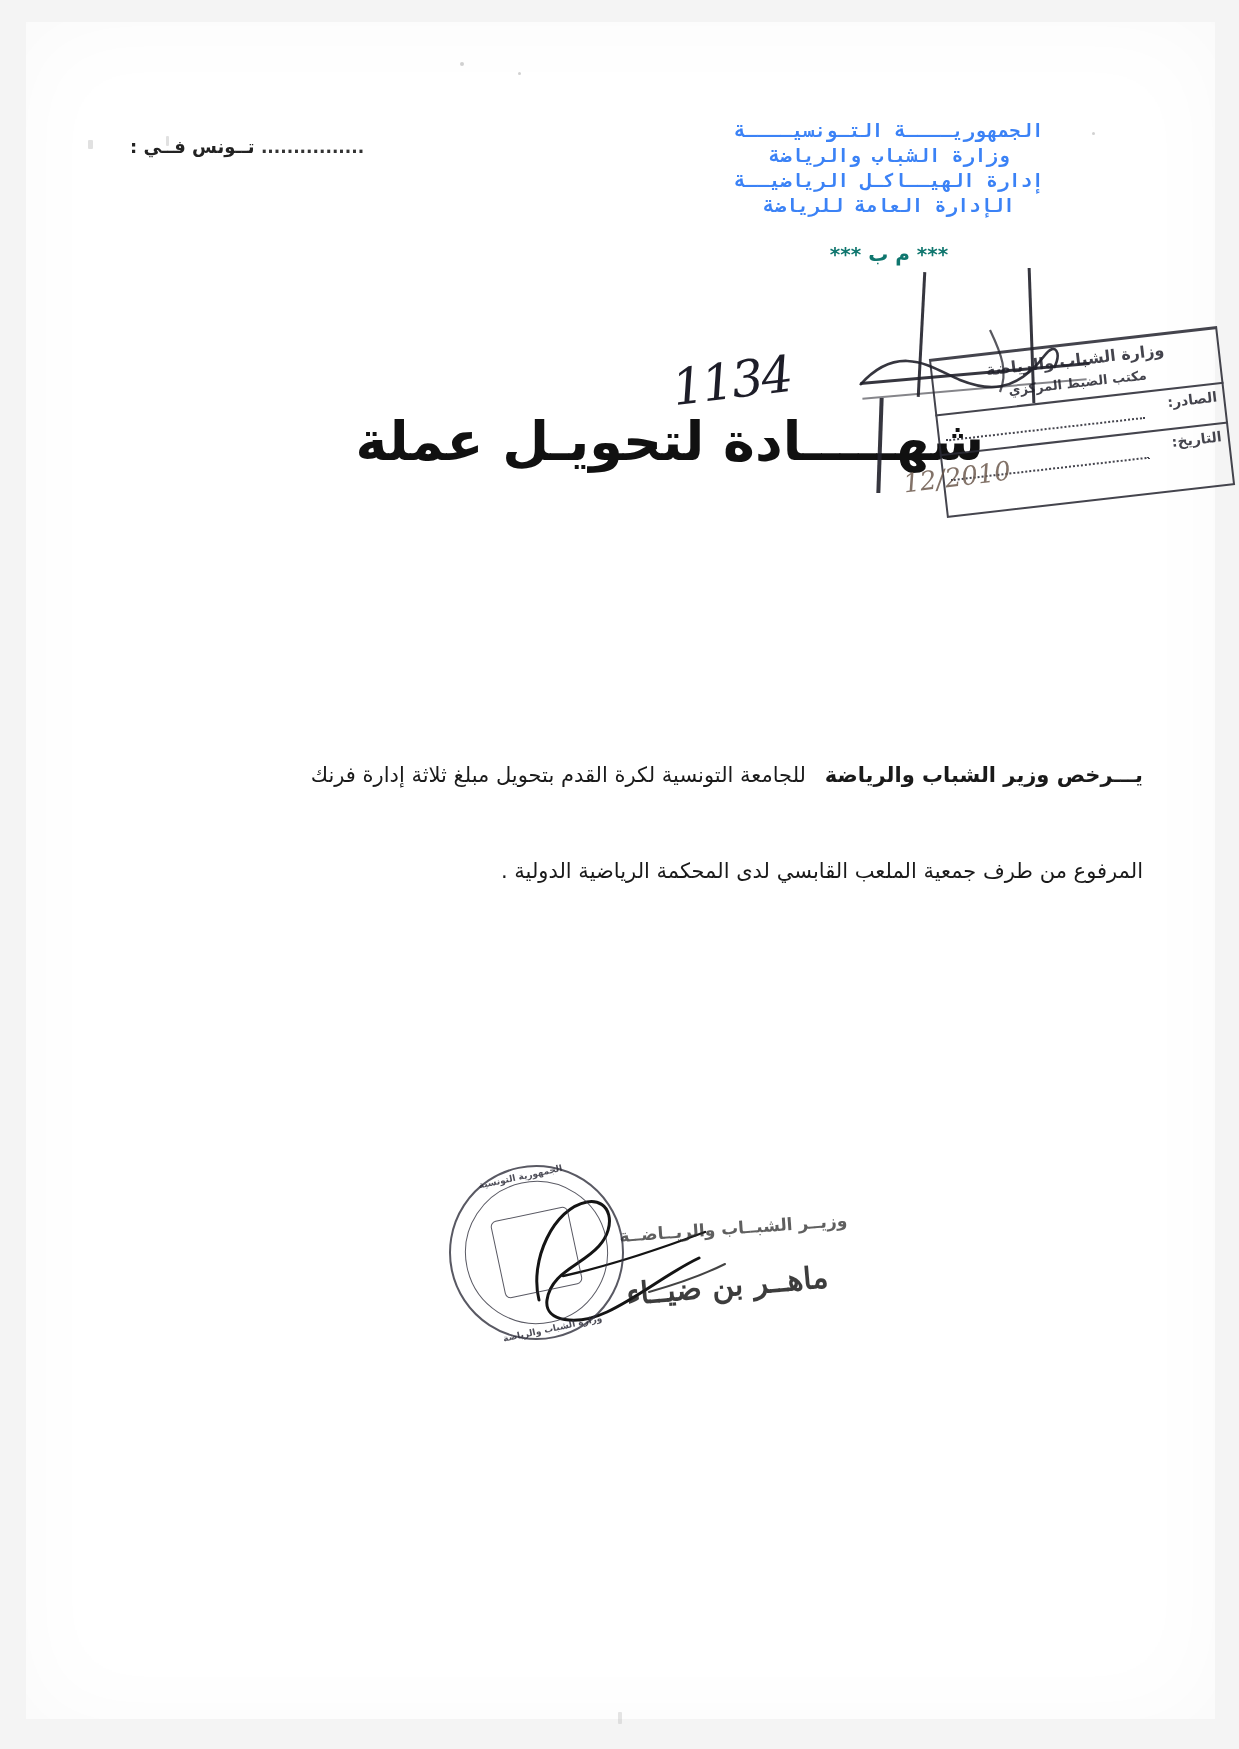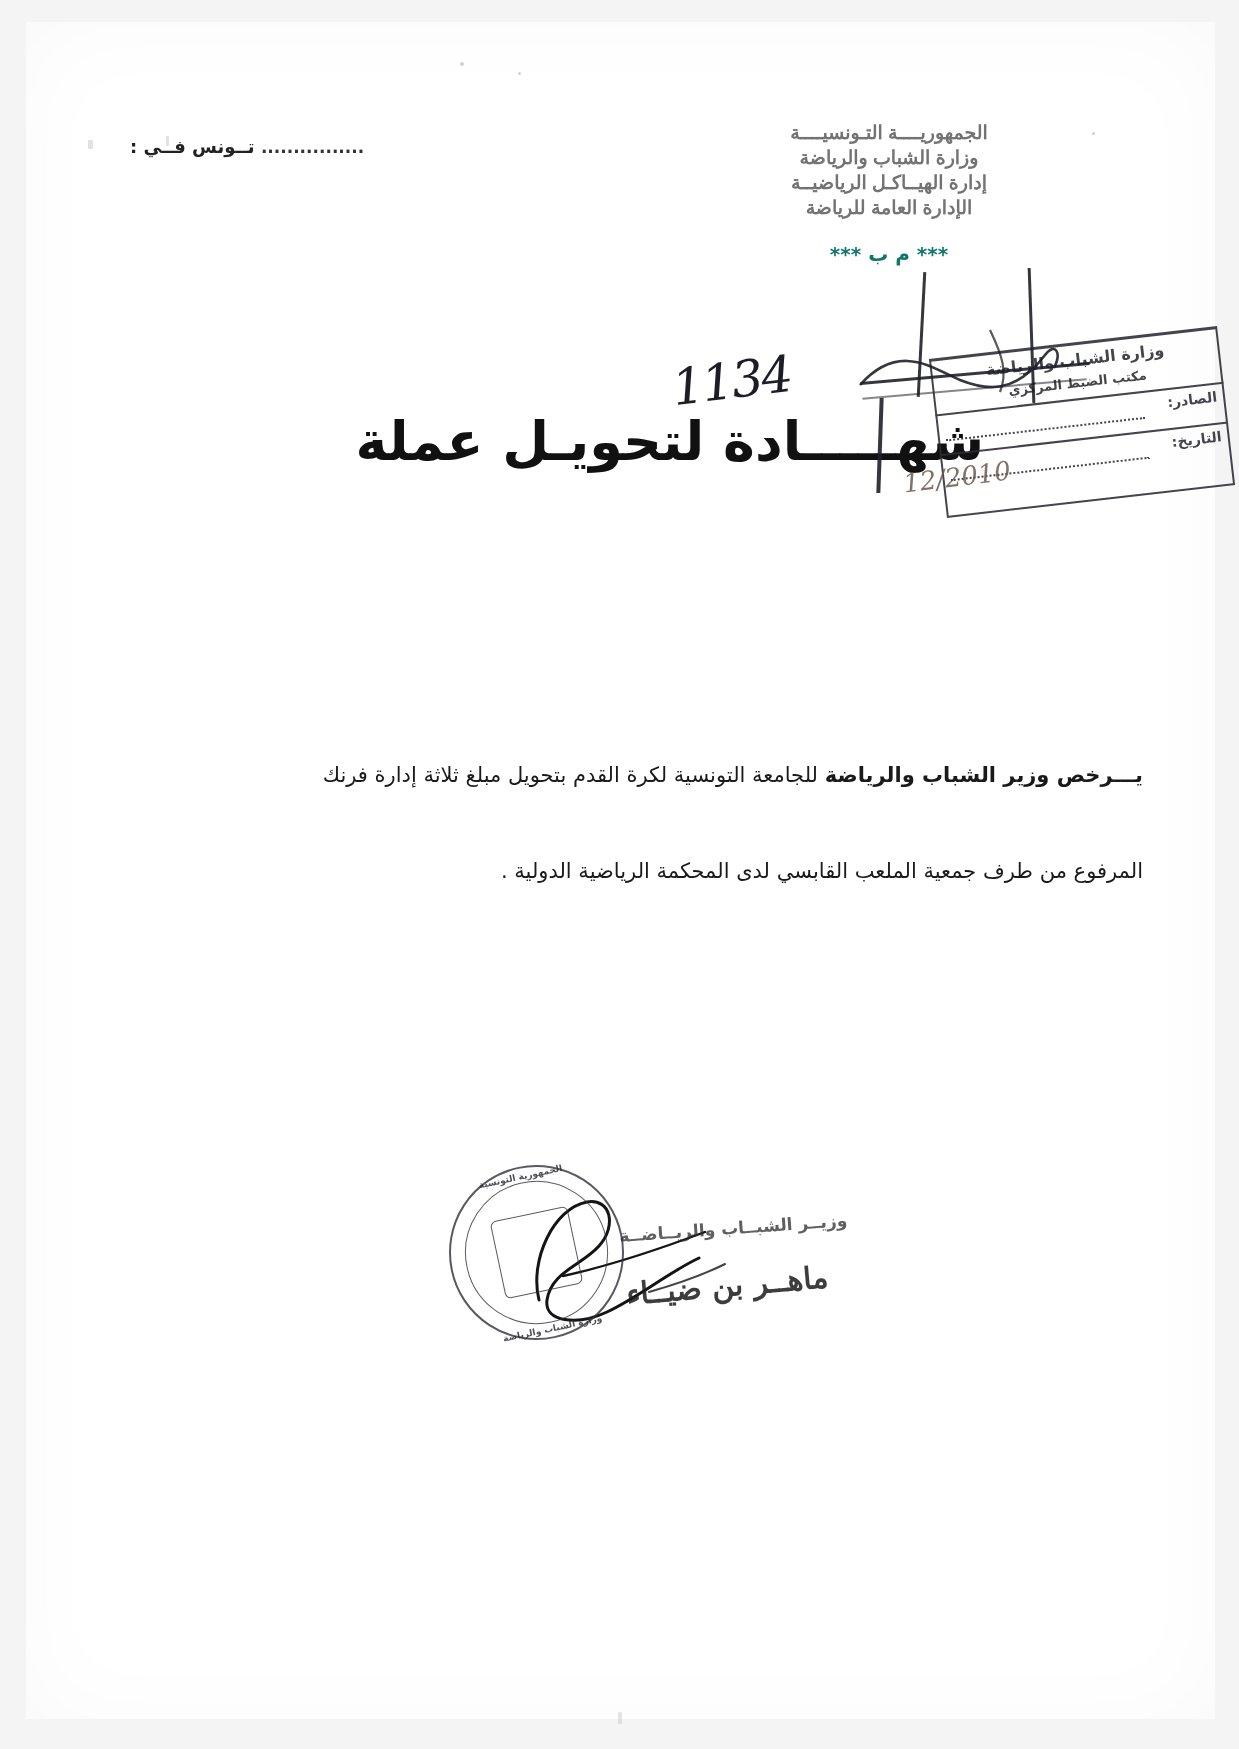--- a/index.html
+++ b/index.html
@@ -42,24 +42,24 @@
   
   #letterhead {
     position: absolute;
     top: 120px;
     right: 150px;
     width: 400px;
     text-align: center;
     direction: rtl;
   }
   #letterhead .lh-line {
-    font-family: Liberation Sans, sans-serif;
+    font-family: Liberation Mono, monospace;
     font-weight: 700;
     font-size: 19px;
-    color: #737373;
+    color: #3b82f6;
     line-height: 25px;
     letter-spacing: 0.5px;
     white-space: nowrap;
   }
   #letterhead .stars {
     margin-top: 22px;
     font-size: 20px;
     font-weight: 700;
     color: #0f766e;
     letter-spacing: 2px;
@@ -202,21 +202,21 @@
     font-size: 21px;
     line-height: 30px;
     color: #1a1a1a;
     text-align: right;
     white-space: nowrap;
   }
   #body p.p-final {
     margin-top: 22px;
     margin-bottom: 0;
   }
-  #body b { font-weight: 700; }
+  #body b { font-weight: 700; margin-left: 12px; }
 
   
   #signature-block {
     position: absolute;
     top: 1180px;
     right: 380px;
     width: 420px;
     height: 200px;
     direction: rtl;
   }

